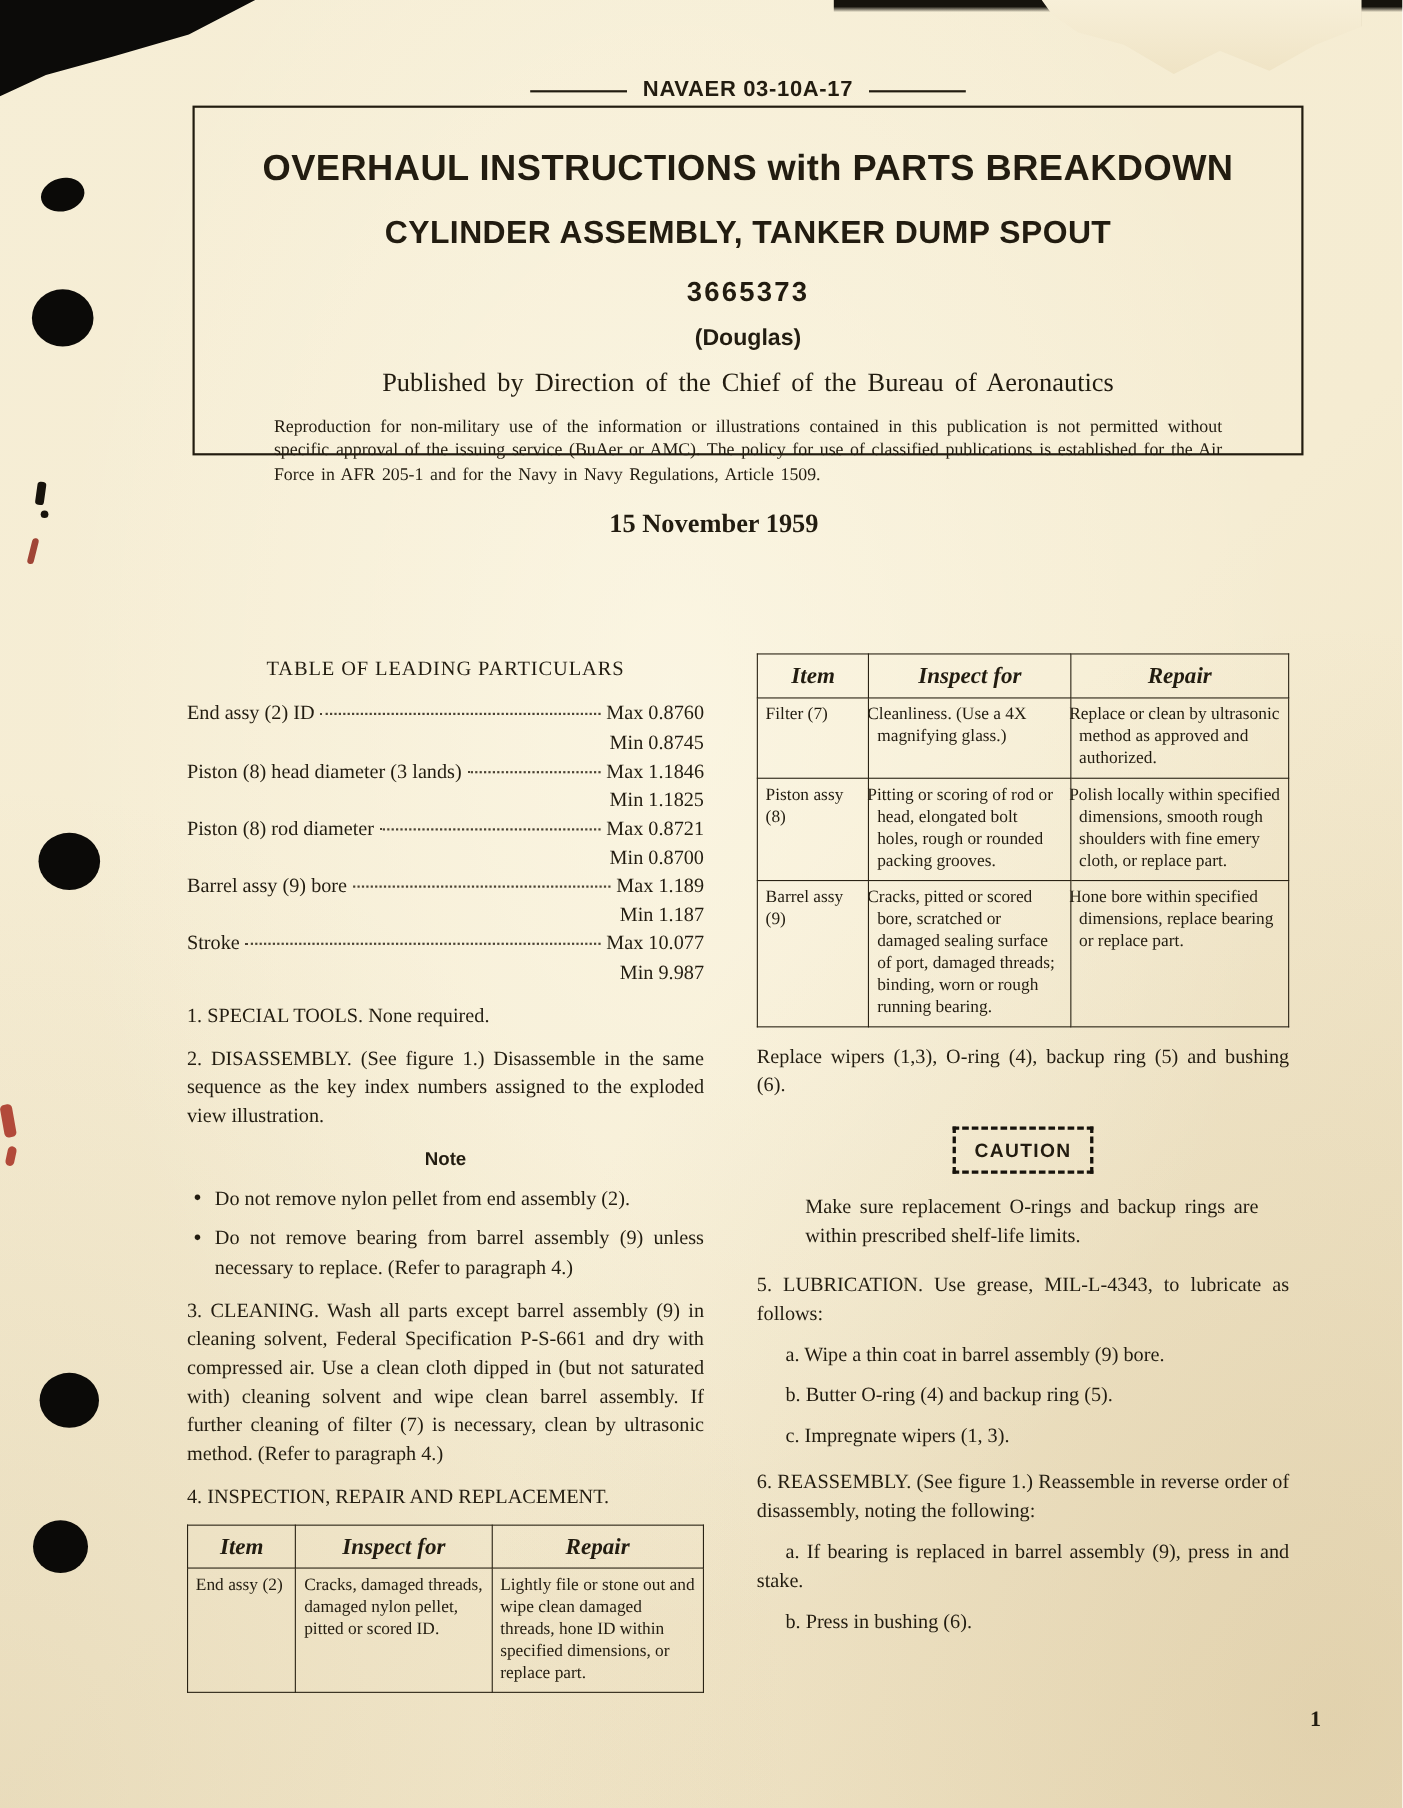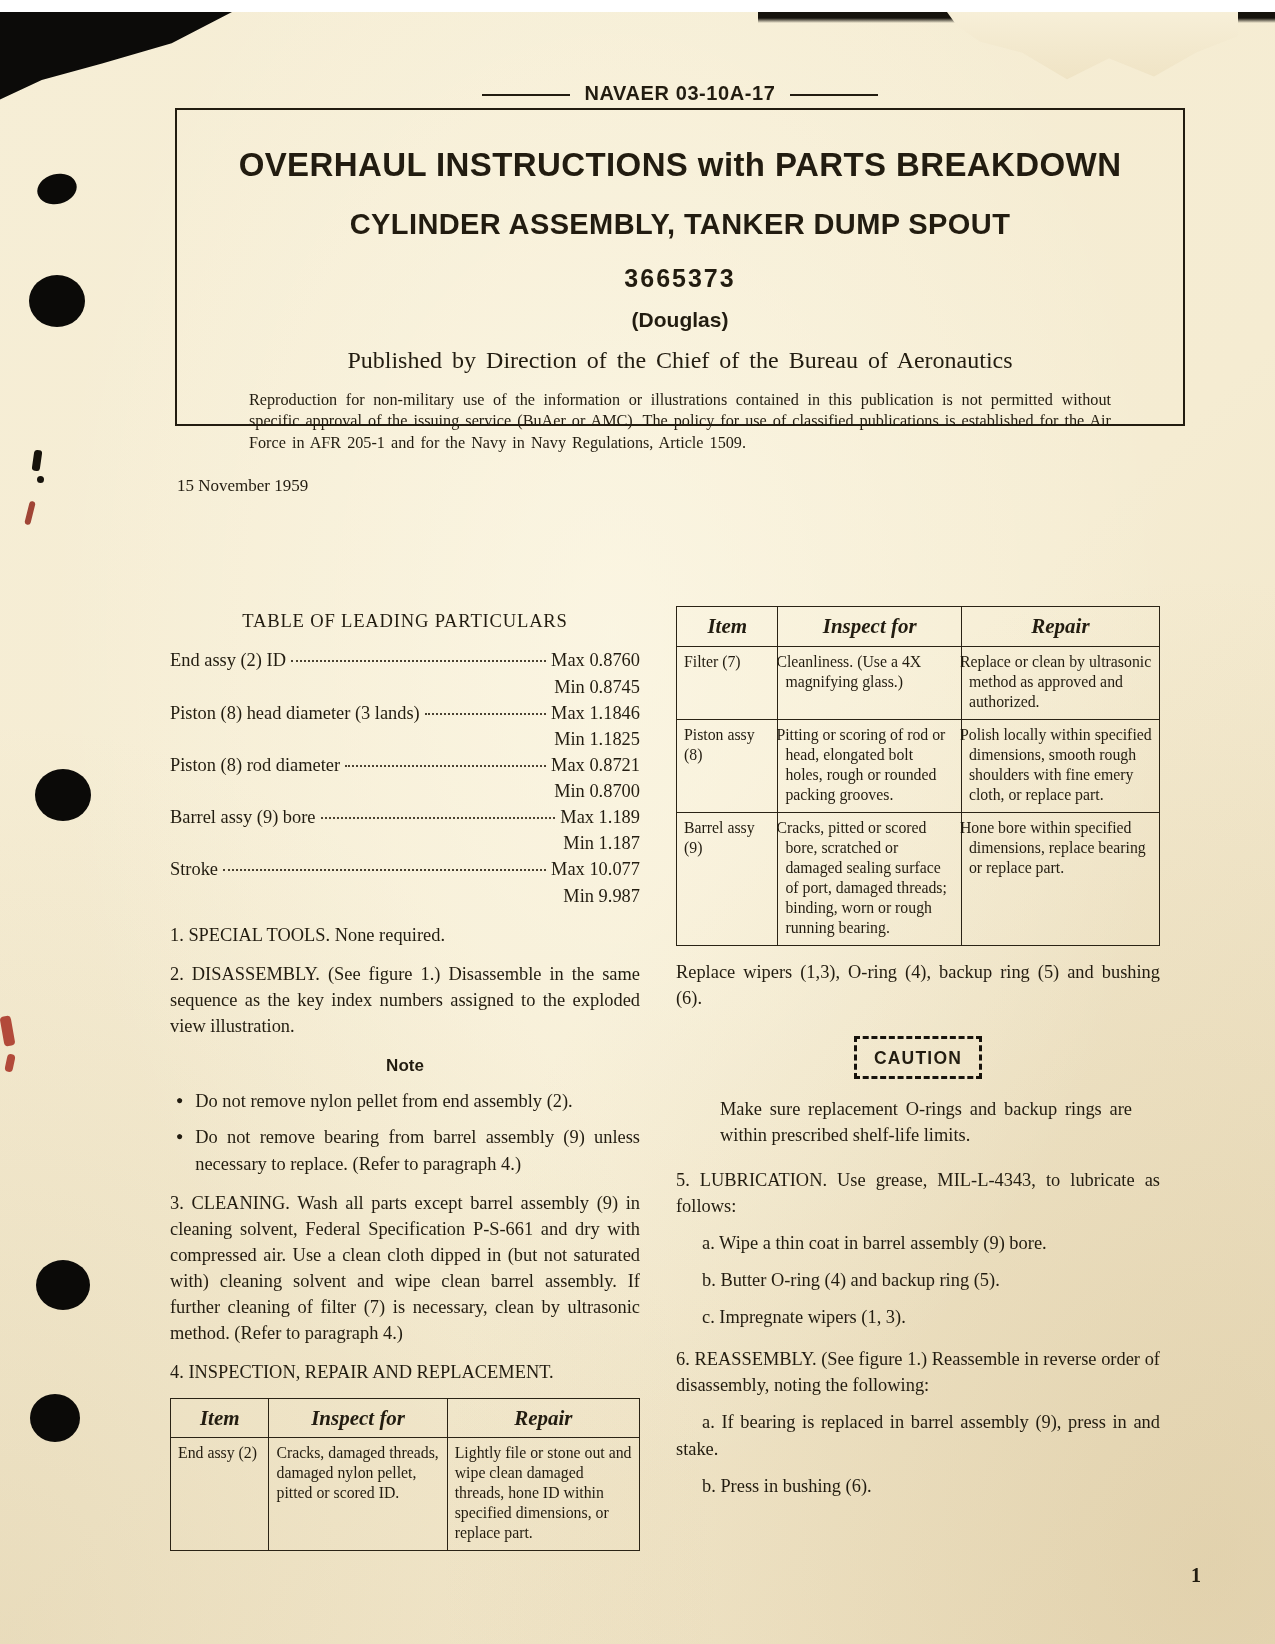--- a/index.html
+++ b/index.html
@@ -10,21 +10,20 @@
     color:#221c10;
     overflow:hidden;
   }
   .page {
     position:absolute; inset:0;
     background:
       radial-gradient(ellipse at 48% 38%, rgba(255,252,238,.55) 0%, rgba(255,252,238,0) 60%),
       radial-gradient(ellipse at 95% 95%, rgba(196,172,122,.30) 0%, rgba(196,172,122,0) 45%),
       radial-gradient(ellipse at 0% 100%, rgba(196,172,122,.25) 0%, rgba(196,172,122,0) 40%),
       linear-gradient(135deg, #f6eed6 0%, #f5ecd2 55%, #eee1c2 100%);
-    margin-top: 12px;
   }
 
   
   .corner-tl {
     position:absolute; left:0; top:0; width:232px; height:92px;
     background:#0c0b09;
     clip-path:polygon(0 0, 100% 0, 74% 34%, 44% 56%, 18% 74%, 0 95%);
   }
   .top-strip {
     position:absolute; left:758px; top:0; right:0; height:11px;
@@ -62,26 +61,26 @@
   .title-box {
     position:absolute; top:96px; left:175px; width:1010px; height:318px;
     border:2px solid #221c10; text-align:center;
   }
   .tb-line1 { margin-top:36px; font-family:"Liberation Sans", sans-serif; font-weight:bold; font-size:33px; letter-spacing:.4px; }
   .tb-line2 { margin-top:24px; font-family:"Liberation Sans", sans-serif; font-weight:bold; font-size:29px; letter-spacing:.4px; }
   .tb-part  { margin-top:23px; font-family:"Liberation Sans", sans-serif; font-weight:bold; font-size:25px; letter-spacing:2px; }
   .tb-mfr   { margin-top:15px; font-family:"Liberation Sans", sans-serif; font-weight:bold; font-size:21px; }
   .tb-pub   { margin-top:15px; font-size:24px; word-spacing:4px; }
   .tb-notice{ margin:16px 72px 0 72px; font-size:16.2px; line-height:1.32; text-align:justify; word-spacing:2px; }
-  .tb-date  { margin:22px 62px 0 0; text-align:left; font-weight:normal; font-size:17px; }
+  .tb-date  { margin:22px 62px 0 0; text-align:center; font-weight:bold; font-size:24px; }
 
   
   .columns {
     position:absolute; top:590px; left:170px; width:1002px;
-    display:flex; gap:36px; font-size:18.4px; line-height:1.42;
+    display:flex; gap:48px; font-size:18.4px; line-height:1.42;justify-content:flex-end;
   }
   .col-left  { width:470px; }
   .col-right { width:484px; }
 
   .tlp-title { text-align:center; font-size:18.6px; letter-spacing:.8px; margin:6px 0 13px; }
   .tlp-row   { display:flex; align-items:baseline; }
   .tlp-dots  { flex:1; margin:0 5px; border-bottom:2.4px dotted #4a4232; transform:translateY(-4px); }
   .tlp-min   { text-align:right; }
 
   .para { margin-top:13px; text-align:justify; }

